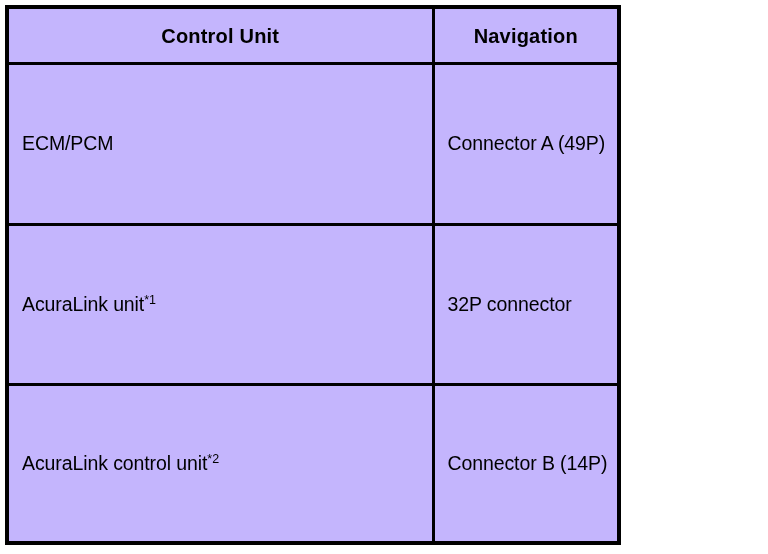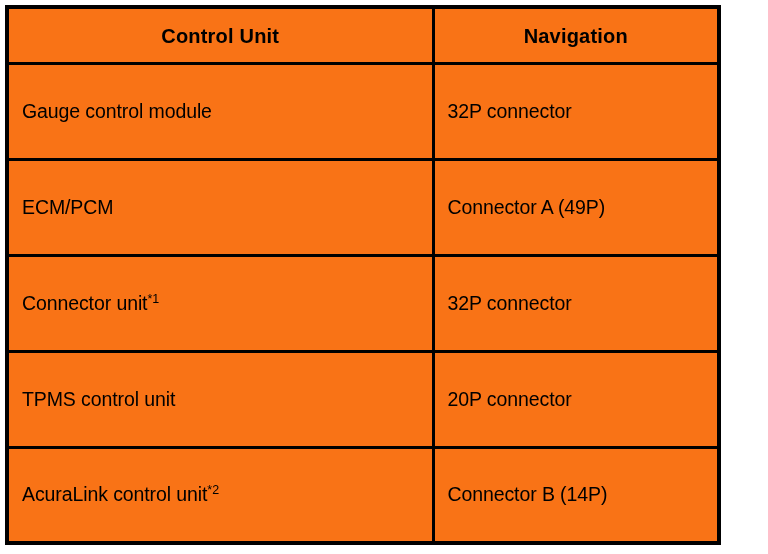--- a/index.html
+++ b/index.html
@@ -12,25 +12,25 @@
     height: 554px;
     font-family: "Liberation Sans", sans-serif;
     color: #000000;
     overflow: hidden;
   }
 
   #table-wrap {
     position: absolute;
     left: 5px;
     top: 5px;
-    width: 716px;
+    width: 616px;
     height: 540px;
     box-sizing: border-box;
     border: 4px solid #000000;
-    background: #f97316;
+    background: #c4b5fd;
   }
 
   table.spec-table {
     width: 100%;
     height: 100%;
     border-collapse: collapse;
     table-layout: fixed;
   }
 
   table.spec-table col.col-unit { width: 424px; }
@@ -93,34 +93,26 @@
       <col class="col-conn">
     </colgroup>
     <thead>
       <tr class="rule">
         <th class="col-a">Control Unit</th>
         <th class="col-b">Navigation</th>
       </tr>
     </thead>
     <tbody id="table-body">
         <tr class="rule">
-          <td class="col-a"><span>Gauge control module</span></td>
-          <td class="col-b"><span>32P connector</span></td>
-        </tr>
-        <tr class="rule">
           <td class="col-a"><span>ECM/PCM</span></td>
           <td class="col-b"><span>Connector A (49P)</span></td>
         </tr>
         <tr class="rule">
-          <td class="col-a"><span>Connector unit</span><span class="sup">*1</span></td>
+          <td class="col-a"><span>AcuraLink unit</span><span class="sup">*1</span></td>
           <td class="col-b"><span>32P connector</span></td>
-        </tr>
-        <tr class="rule">
-          <td class="col-a"><span>TPMS control unit</span></td>
-          <td class="col-b"><span>20P connector</span></td>
         </tr>
         <tr>
           <td class="col-a"><span>AcuraLink control unit</span><span class="sup">*2</span></td>
           <td class="col-b"><span>Connector B (14P)</span></td>
         </tr>
       </tbody>
   </table>
 </div>
 
 </body></html>

